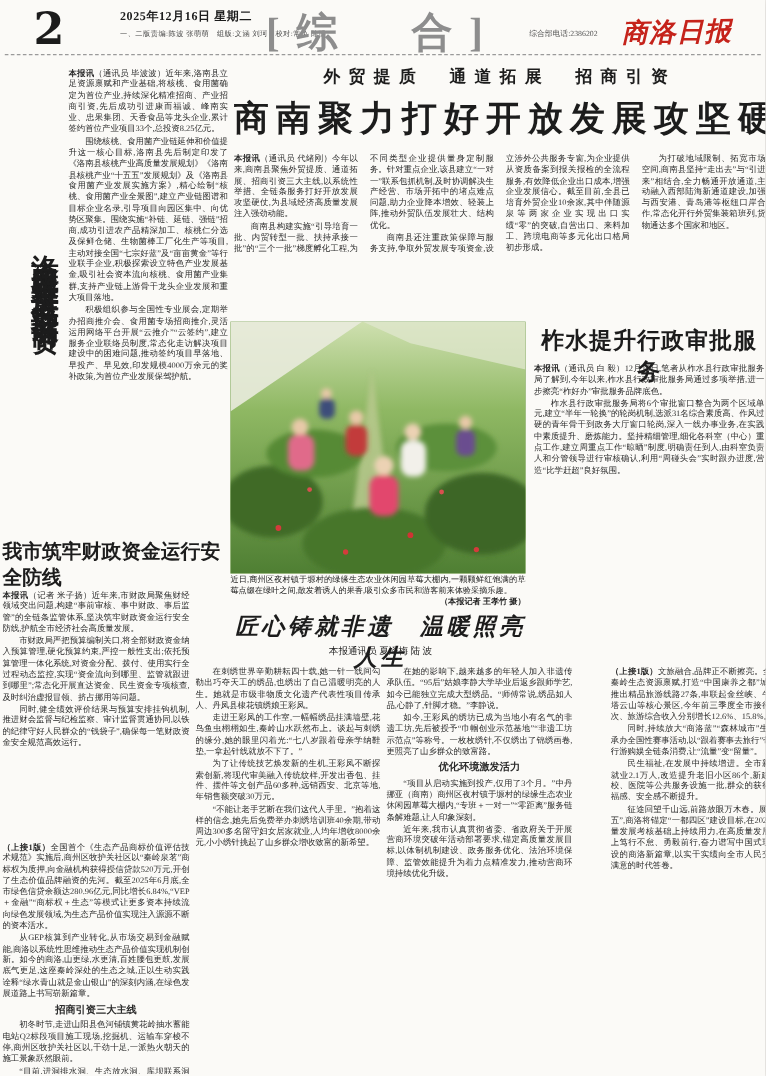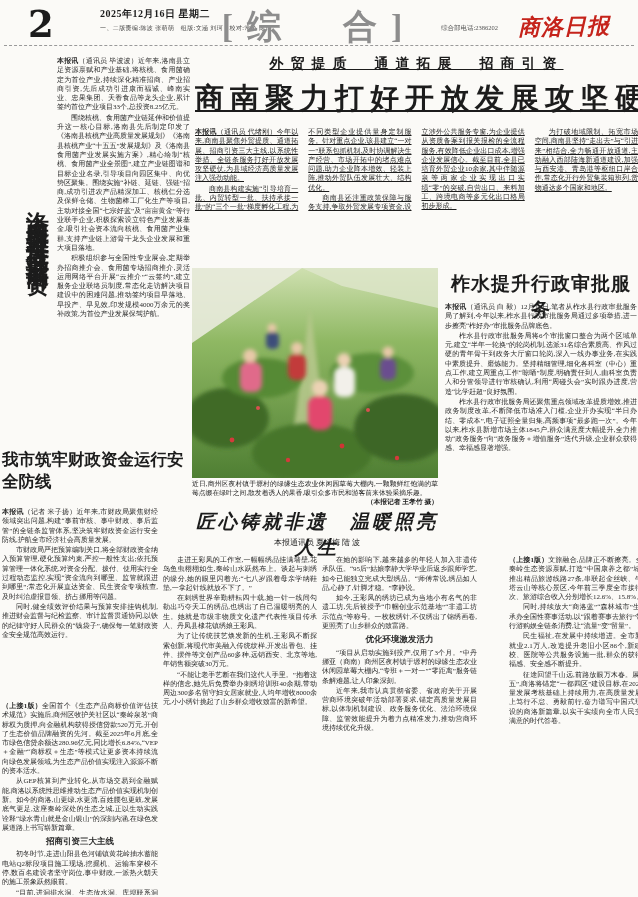--- a/index.html
+++ b/index.html
@@ -28,37 +28,37 @@
   b.lead{font-weight:bold;}
   .subhead{font-size:8.5px;font-weight:bold;text-align:center;margin:4px 0;
     font-family:"Liberation Sans",sans-serif;}
   
   .vhead{position:absolute;left:8px;top:58px;height:336px;width:46px;
     writing-mode:vertical-rl;text-orientation:upright;
     font-family:"Liberation Sans","DejaVu Sans",sans-serif;
     font-size:23px;font-weight:bold;letter-spacing:4px;text-align:center;}
   .left-body{position:absolute;left:57px;top:57px;width:133px;height:386px;}
   
-  .main-art{position:absolute;left:195px;top:55px;width:443px;text-decoration:underline;}
+  .main-art{position:absolute;left:195px;top:55px;width:443px;}
   .kicker{font-size:14px;font-weight:bold;text-align:center;letter-spacing:7px;}
   .mainhead{font-size:29px;font-weight:bold;text-align:center;letter-spacing:6px;
     margin-top:6px;font-family:"Liberation Sans","DejaVu Sans",sans-serif;white-space:nowrap;}
   .main-body{margin-top:9px;height:148px;column-count:4;column-gap:10px;}
   
   .photo{position:absolute;left:192px;top:268px;width:246px;height:210px;overflow:hidden;background:#6f9c4a;}
   .caption{position:absolute;left:192px;top:480px;width:246px;font-size:6.8px;line-height:8.8px;text-align:justify;}
   .credit{float:right;font-weight:bold;}
   
   .zs-head{position:absolute;left:445px;top:271px;width:192px;text-align:center;
     font-size:19px;font-weight:bold;font-family:"Liberation Sans",sans-serif;letter-spacing:1px;}
   .zs-body{position:absolute;left:445px;top:303px;width:192px;height:250px;}
   
   .fin-head{position:absolute;left:2px;top:449px;width:187px;text-align:left;
     font-size:16.5px;font-weight:bold;font-family:"Liberation Sans",sans-serif;}
-  .fin-body{position:absolute;left:2px;top:508px;width:156px;height:216px;}
+  .fin-body{position:absolute;left:2px;top:492px;width:156px;height:216px;}
   .cont-left{position:absolute;left:2px;top:702px;width:156px;height:193px;}
   
   .feat-head{position:absolute;left:195px;top:509px;width:244px;text-align:center;
     font-size:19px;font-weight:bold;letter-spacing:3px;font-style:italic;}
   .feat-byline{position:absolute;left:195px;top:537px;width:244px;text-align:center;font-size:8px;}
   .col2{position:absolute;left:163px;top:556px;width:154px;height:339px;}
   .col3{position:absolute;left:322px;top:556px;width:155px;height:339px;}
   .col4{position:absolute;left:509px;top:556px;width:155px;height:339px;}
   .pagebrand-red{color:#c5231b;}
 </style>
@@ -142,40 +142,40 @@
     </svg>
   </div>
   <div class="caption">
     <span>近日,商州区夜村镇于塬村的绿缘生态农业休闲园草莓大棚内,一颗颗鲜红饱满的草莓点缀在绿叶之间,散发着诱人的果香,吸引众多市民和游客前来体验采摘乐趣。</span>
     <span class="credit">（本报记者 王孝竹 摄）</span>
   </div>
 
   <div class="zs-head">柞水提升行政审批服务</div>
   <div class="zs-body body-sm">
     <p class="noindent"><b class="lead">本报讯</b><span>（通讯员 白 毅）12月15日,笔者从柞水县行政审批服务局了解到,今年以来,柞水县行政审批服务局通过多项举措,进一步擦亮“柞好办”审批服务品牌底色。</span></p>
-    <span><p>柞水县行政审批服务局将6个审批窗口整合为两个区域单元,建立“半年一轮换”的轮岗机制,选派31名综合素质高、作风过硬的青年骨干到政务大厅窗口轮岗,深入一线办事业务,在实践中素质提升、磨炼能力。坚持精细管理,细化各科室（中心）重点工作,建立周重点工作“晾晒”制度,明确责任到人,由科室负责人和分管领导进行审核确认,利用“周碰头会”实时跟办进度,营造“比学赶超”良好氛围。</p><p>柞水县行政审批服务局还聚焦重点领域改革提质增效,推进政务制度改革,不断降低市场准入门槛,企业开办实现“半日办结、零成本”,电子证照全量归集,高频事项“最多跑一次”。今年以来,柞水县新增市场主体1845户,群众满意度大幅提升,全力推动“政务服务”向“政务服务＋增值服务”迭代升级,企业群众获得感、幸福感显著增强。</p></span>
+    <span><p>柞水县行政审批服务局将6个审批窗口整合为两个区域单元,建立“半年一轮换”的轮岗机制,选派31名综合素质高、作风过硬的青年骨干到政务大厅窗口轮岗,深入一线办事业务,在实践中素质提升、磨炼能力。坚持精细管理,细化各科室（中心）重点工作,建立周重点工作“晾晒”制度,明确责任到人,由科室负责人和分管领导进行审核确认,利用“周碰头会”实时跟办进度,营造“比学赶超”良好氛围。</p></span>
   </div>
 
   <div class="fin-head">我市筑牢财政资金运行安全防线</div>
   <div class="fin-body body-sm">
     <p class="noindent"><b class="lead">本报讯</b><span>（记者 米子扬）近年来,市财政局聚焦财经领域突出问题,构建“事前审核、事中财政、事后监管”的全链条监管体系,坚决筑牢财政资金运行安全防线,护航全市经济社会高质量发展。</span></p>
     <span><p>市财政局严把预算编制关口,将全部财政资金纳入预算管理,硬化预算约束,严控一般性支出;依托预算管理一体化系统,对资金分配、拨付、使用实行全过程动态监控,实现“资金流向到哪里、监管就跟进到哪里”;常态化开展直达资金、民生资金专项核查,及时纠治虚报冒领、挤占挪用等问题。</p><p>同时,健全绩效评价结果与预算安排挂钩机制,推进财会监督与纪检监察、审计监督贯通协同,以铁的纪律守好人民群众的“钱袋子”,确保每一笔财政资金安全规范高效运行。</p></span>
   </div>
 
   <div class="cont-left body-sm">
     <p class="noindent"><b class="lead">（上接1版）</b><span>全国首个《生态产品商标价值评估技术规范》实施后,商州区牧护关社区以“秦岭泉茗”商标权为质押,向金融机构获得授信贷款520万元,开创了生态价值品牌融资的先河。截至2025年6月底,全市绿色信贷余额达280.96亿元,同比增长6.84%,“VEP＋金融”“商标权＋生态”等模式让更多资本持续流向绿色发展领域,为生态产品价值实现注入源源不断的资本活水。</span></p>
     <span><p>从GEP核算到产业转化,从市场交易到金融赋能,商洛以系统性思维推动生态产品价值实现机制创新。如今的商洛,山更绿,水更清,百姓腰包更鼓,发展底气更足,这座秦岭深处的生态之城,正以生动实践诠释“绿水青山就是金山银山”的深刻内涵,在绿色发展道路上书写崭新篇章。</p></span>
     <div class="subhead">招商引资三大主线</div>
-    <span><p>初冬时节,走进山阳县色河铺镇黄花岭抽水蓄能电站Q2标段项目施工现场,挖掘机、运输车穿梭不停,数百名建设者坚守岗位,事中财政,一派热火朝天的施工景象跃然眼前。</p><p>“目前,进洞排水洞、生态放水洞、库坝联系洞等工程重点部位,均在按计划有序推进。”项目管理人员详细介绍。</p></span>
+    <span><p>初冬时节,走进山阳县色河铺镇黄花岭抽水蓄能电站Q2标段项目施工现场,挖掘机、运输车穿梭不停,商州区牧护关社区以,干劲十足,一派热火朝天的施工景象跃然眼前。</p><p>“目前,进洞排水洞、生态放水洞、库坝联系洞等工程重点部位,均在按计划有序推进。”项目管理人员详细介绍。</p></span>
   </div>
 
   <div class="feat-head">匠心铸就非遗　温暖照亮人生</div>
   <div class="feat-byline">本报通讯员 夏泽梅 陆 波</div>
   <div class="col2 body-sm">
-    <span><p>走进王彩凤的工作室,一幅幅绣品挂满墙壁,花鸟鱼虫栩栩如生,秦岭山水跃然布上。谈起与刺绣的缘分,她的眼里闪着光:“七八岁跟着母亲学纳鞋垫,一拿起针线就放不下了。”</p><p>在刺绣世界辛勤耕耘四十载,她一针一线间勾勒出巧夺天工的绣品,也绣出了自己温暖明亮的人生。她就是市级非物质文化遗产代表性项目传承人、丹凤县棣花镇绣娘王彩凤。</p><p>为了让传统技艺焕发新的生机,王彩凤不断探索创新,将现代审美融入传统纹样,开发出香包、挂件、摆件等文创产品60多种,远销西安、北京等地,年销售额突破30万元。</p><p>“不能让老手艺断在我们这代人手里。”抱着这样的信念,她先后免费举办刺绣培训班40余期,带动周边300多名留守妇女居家就业,人均年增收8000余元,小小绣针挑起了山乡群众增收致富的新希望。</p></span>
+    <span><p>在刺绣世界辛勤耕耘四十载,她一针一线间勾勒出巧夺天工的绣品,也绣出了自己温暖明亮的人生。她就是市级非物质文化遗产代表性项目传承人、丹凤县棣花镇绣娘王彩凤。</p><p>走进王彩凤的工作室,一幅幅绣品挂满墙壁,花鸟鱼虫栩栩如生,秦岭山水跃然布上。谈起与刺绣的缘分,她的眼里闪着光:“七八岁跟着母亲学纳鞋垫,一拿起针线就放不下了。”</p><p>为了让传统技艺焕发新的生机,王彩凤不断探索创新,将现代审美融入传统纹样,开发出香包、挂件、摆件等文创产品60多种,远销西安、北京等地,年销售额突破30万元。</p><p>“不能让老手艺断在我们这代人手里。”抱着这样的信念,她先后免费举办刺绣培训班40余期,带动周边300多名留守妇女居家就业,人均年增收8000余元,小小绣针挑起了山乡群众增收致富的新希望。</p></span>
   </div>
   <div class="col3 body-sm">
     <span><p>在她的影响下,越来越多的年轻人加入非遗传承队伍。“95后”姑娘李静大学毕业后返乡跟师学艺,如今已能独立完成大型绣品。“师傅常说,绣品如人品,心静了,针脚才稳。”李静说。</p><p>如今,王彩凤的绣坊已成为当地小有名气的非遗工坊,先后被授予“巾帼创业示范基地”“非遗工坊示范点”等称号。一枚枚绣针,不仅绣出了锦绣画卷,更照亮了山乡群众的致富路。</p></span>
     <div class="subhead">优化环境激发活力</div>
     <span><p>“项目从启动实施到投产,仅用了3个月。”中丹挪亚（商南）商州区夜村镇于塬村的绿缘生态农业休闲园草莓大棚内,“专班＋一对一”“零距离”服务链条解难题,让人印象深刻。</p><p>近年来,我市认真贯彻省委、省政府关于开展营商环境突破年活动部署要求,锚定高质量发展目标,以体制机制建设、政务服务优化、法治环境保障、监管效能提升为着力点精准发力,推动营商环境持续优化升级。</p></span>
   </div>
 
   <div class="col4 body-sm">
     <p class="noindent"><b class="lead">（上接1版）</b><span>文旅融合,品牌正不断擦亮。全市依托秦岭生态资源禀赋,打造“中国康养之都”城市品牌,推出精品旅游线路27条,串联起金丝峡、牛背梁、塔云山等核心景区,今年前三季度全市接待游客人次、旅游综合收入分别增长12.6%、15.8%。</span></p>
     <span><p>同时,持续放大“商洛蓝”“森林城市”生态效应,承办全国性赛事活动,以“跟着赛事去旅行”带动吃住行游购娱全链条消费,让“流量”变“留量”。</p><p>民生福祉,在发展中持续增进。全市新增城镇就业2.1万人,改造提升老旧小区86个,新建改建学校、医院等公共服务设施一批,群众的获得感、幸福感、安全感不断提升。</p><p>征途回望千山远,前路放眼万木春。展望“十五五”,商洛将锚定“一都四区”建设目标,在2024年高质量发展考核基础上持续用力,在高质量发展的赛道上笃行不怠、勇毅前行,奋力谱写中国式现代化建设的商洛新篇章,以实干实绩向全市人民交出一份满意的时代答卷。</p></span>

